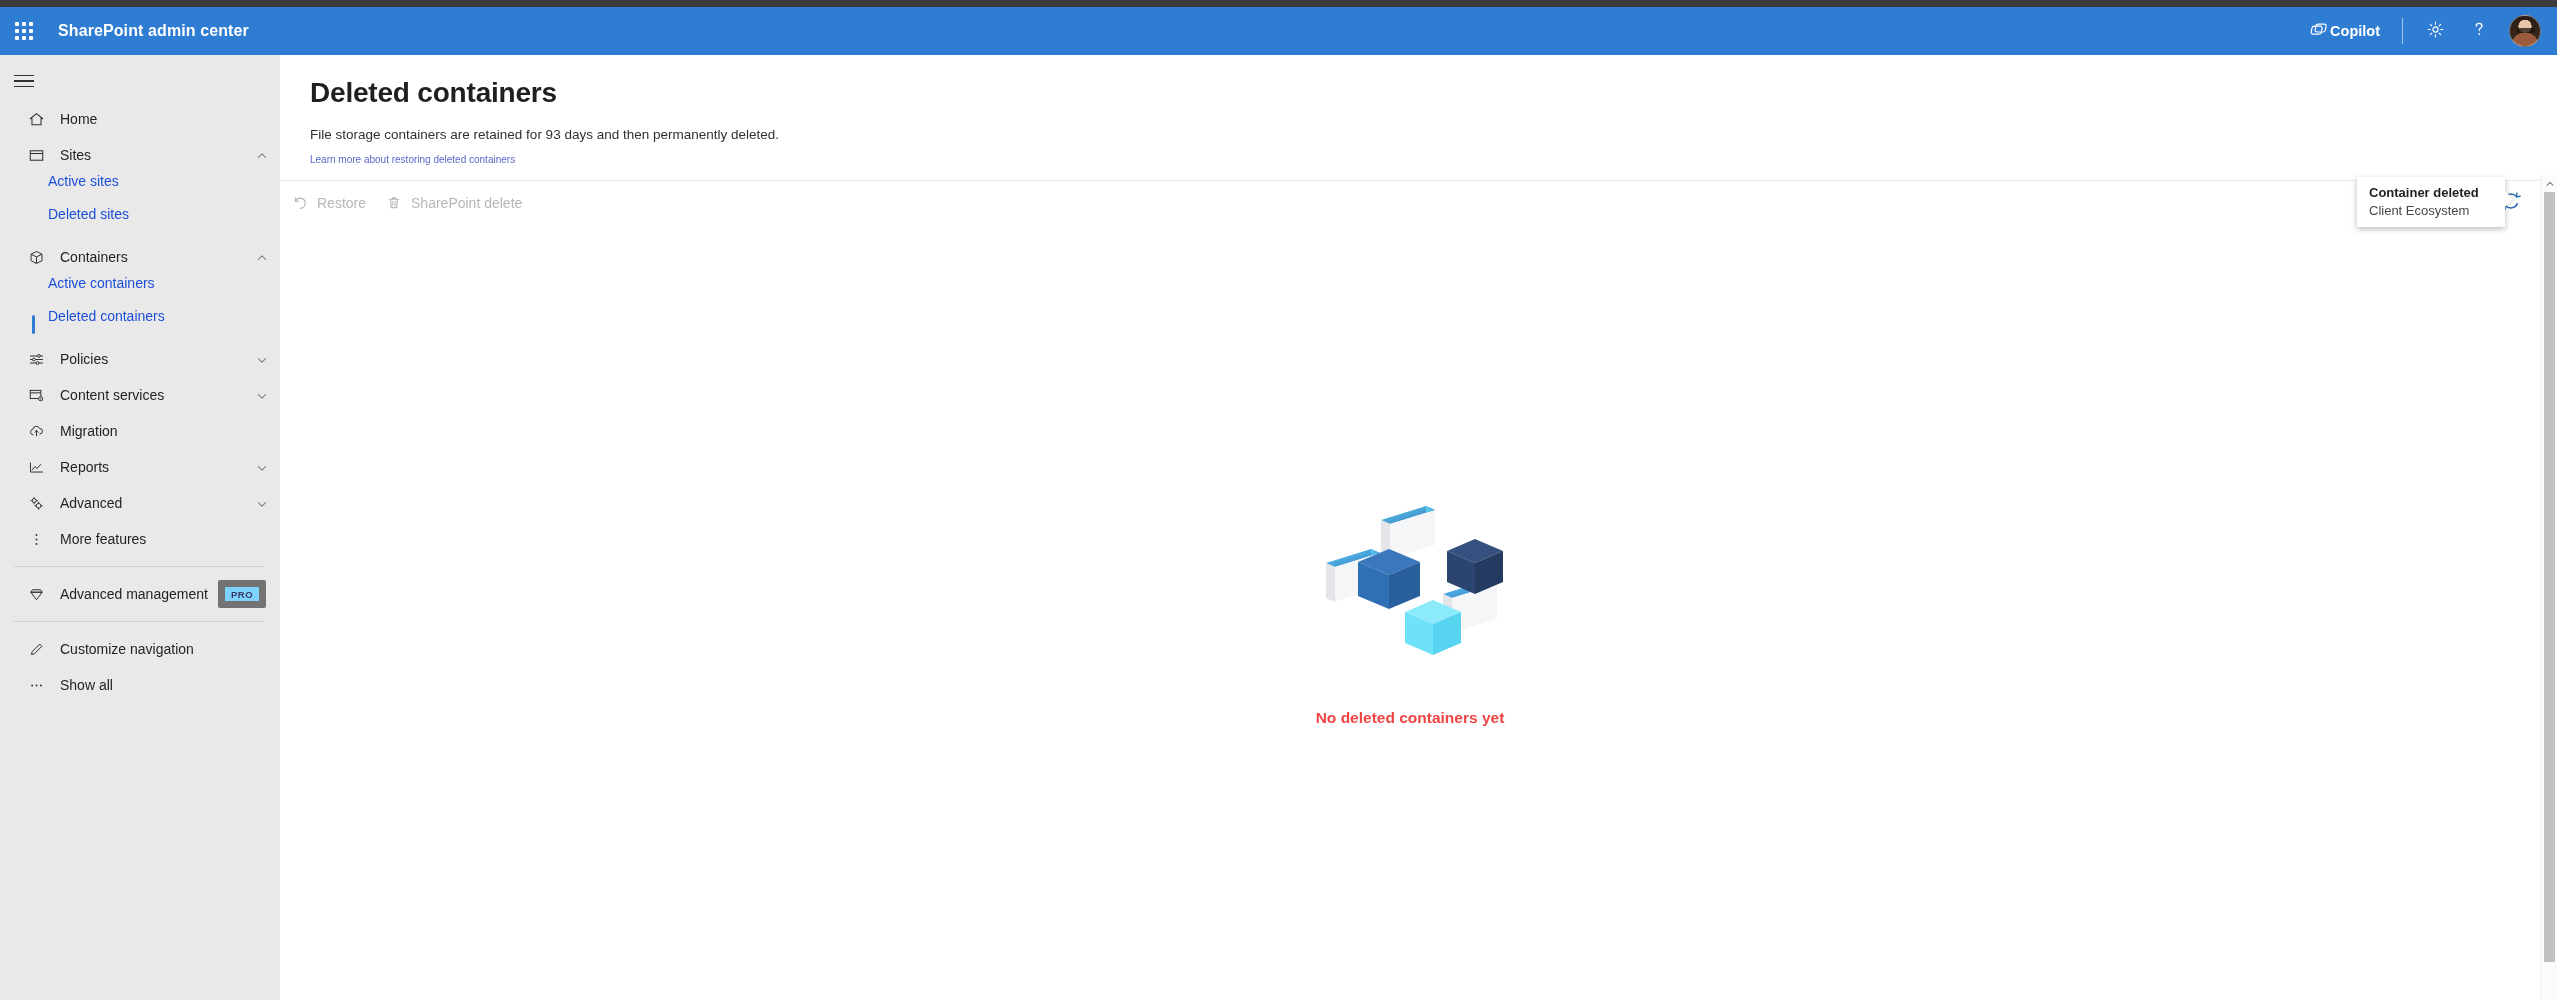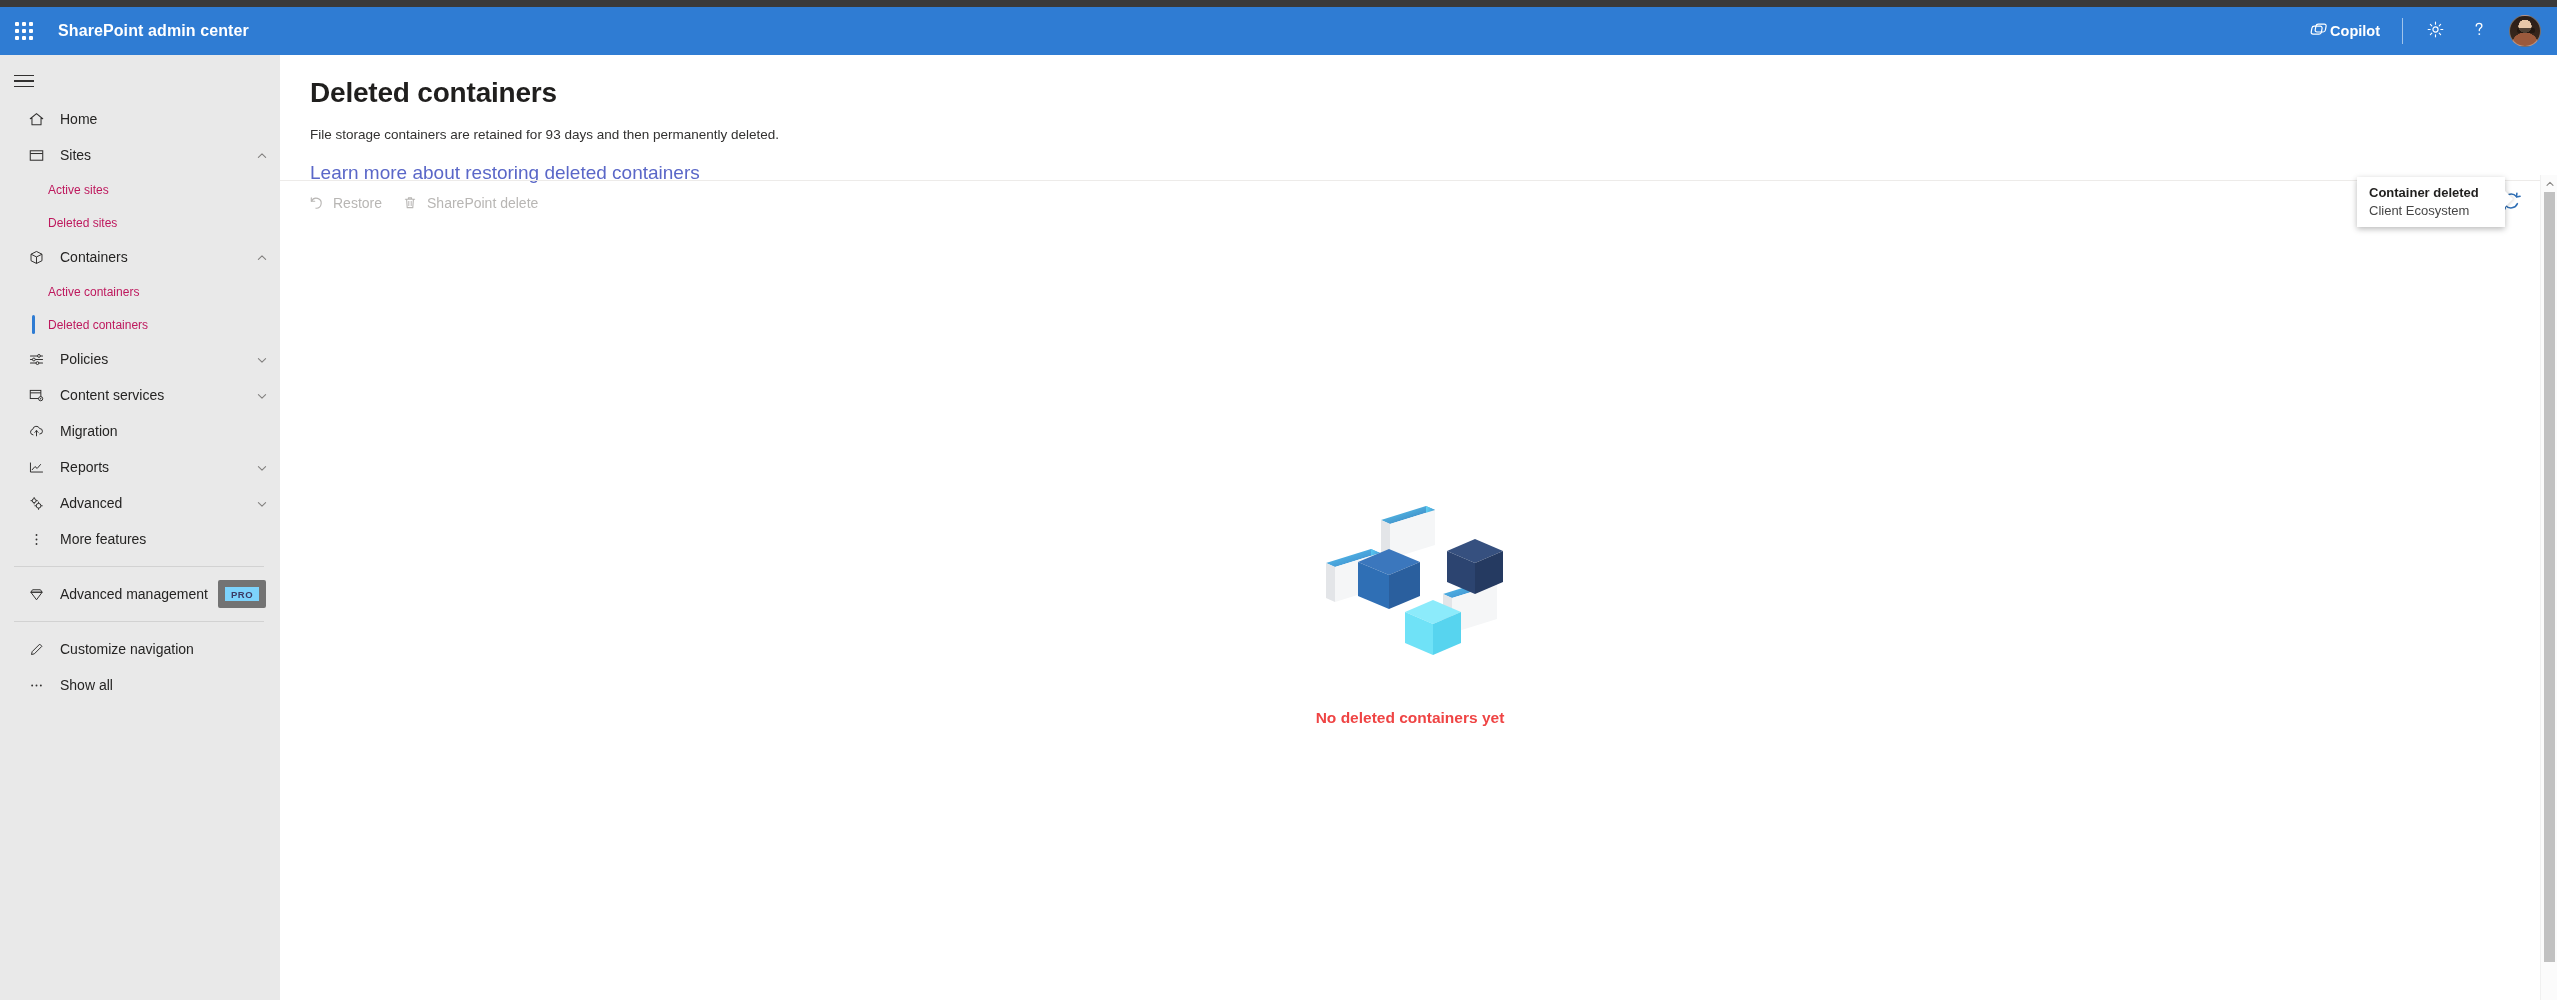--- a/index.html
+++ b/index.html
@@ -101,22 +101,22 @@
   }
   .nav-ico {
     width: 20px; height: 20px; margin-right: 14px;
     display: flex; align-items: center; justify-content: center;
     flex: 0 0 20px;
   }
   .nav-label { flex: 1 1 auto; overflow: hidden; text-overflow: ellipsis; }
   .chev { width: 12px; height: 12px; flex: 0 0 12px; opacity: .75; }
 
   .nav-sub {
-    height: 33px; display: flex; align-items: center;
-    padding-left: 48px; font-size: 12px; color: #be185d;
+    height: 33px; display: flex; 
+    padding-left: 48px; font-size: 14px; color: #1d4ed8;
     cursor: pointer; position: relative; white-space: nowrap;
   }
   .nav-sub.sel::before {
     content: ""; position: absolute; left: 32px; top: 7px;
     width: 3px; height: 19px; background: #2f7cd3; border-radius: 2px;
   }
   .nav-sep { height: 1px; background: #d2d2d2; margin: 9px 16px 9px 14px; }
   .pro-badge {
     margin-left: 10px;
     font-size: 9.5px; font-weight: bold; letter-spacing: .6px;
@@ -135,33 +135,33 @@
   .page-title {
     margin: 22px 0 0 30px;
     font-size: 28px; font-weight: bold; color: #201f1e;
     letter-spacing: -.2px;
   }
   .page-desc {
     margin: 18px 0 0 30px;
     font-size: 13.5px; color: #323130;
   }
   .page-link {
-    display: inline-block; margin: 20px 0 0 30px;
-    font-size: 19px; color: #5a67c8; text-decoration: none; cursor: pointer;
+    display: inline-block; margin: 12px 0 0 30px;
+    font-size: 10px; color: #5a67c8; text-decoration: none; cursor: pointer;
   }
 
   .cmd-rule {
     position: absolute; left: 0; top: 125px;
     width: 2277px; height: 1px; background: #edebe9;
   }
   .cmd-bar {
     position: absolute; left: 0; top: 126px;
     width: 2277px; height: 44px;
     display: flex; align-items: center;
-    padding-left: 18px;
+    padding-left: 2px;
   }
   .cmd-btn {
     display: flex; align-items: center; gap: 9px;
     height: 32px; padding: 0 10px;
     font-size: 14px; color: #b8b6b4;
     cursor: default; user-select: none;
   }
   .cmd-ico { width: 16px; height: 16px; display:flex; align-items:center; justify-content:center; }
 
   

